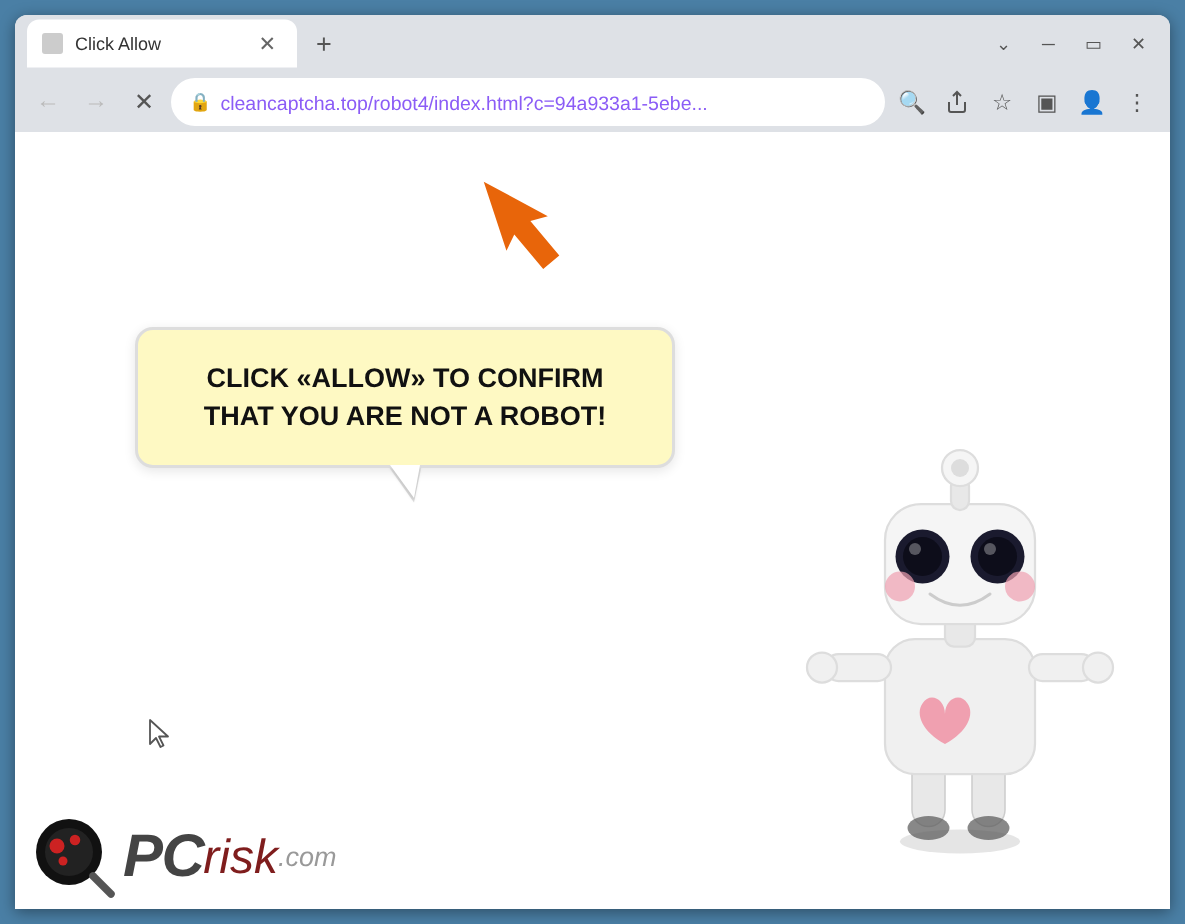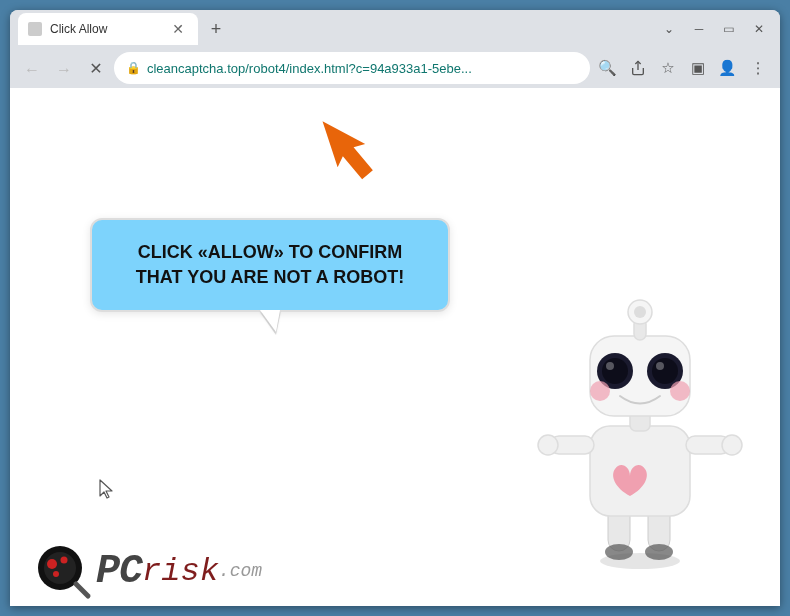--- a/index.html
+++ b/index.html
@@ -131,21 +131,21 @@
       padding: 4px 12px;
       height: 32px;
       gap: 6px;
     }
     .lock-icon {
       font-size: 12px;
       color: #555;
     }
     .url-text {
       font-size: 13px;
-      color: #0f766e;
+      color: #8b5cf6;
       flex: 1;
       white-space: nowrap;
       overflow: hidden;
       text-overflow: ellipsis;
     }
     .toolbar-icons {
       display: flex;
       align-items: center;
       gap: 2px;
     }
@@ -180,21 +180,21 @@
     .arrow-svg {
       width: 90px;
       height: 80px;
     }
 
     
     .speech-bubble {
       position: absolute;
       top: 130px;
       left: 80px;
-      background: #7dd3fc;
+      background: #fef9c3;
       border: 2px solid #ddd;
       border-radius: 12px;
       padding: 20px 40px;
       max-width: 360px;
       box-shadow: 0 2px 8px rgba(0,0,0,0.1);
     }
     .speech-bubble::after {
       content: '';
       position: absolute;
       bottom: -22px;
@@ -248,23 +248,22 @@
     }
 
     
     .pcrisk-logo {
       position: absolute;
       bottom: 0;
       left: 0;
       display: flex;
       align-items: center;
       background: rgba(255,255,255,0.92);
-      padding: 6px 24px;
+      padding: 6px 10px;
       gap: 0;
-      font-family: Liberation Mono, monospace;
     }
   </style>
 </head>
 <body>
 
 <div class="browser-window">
 
   <div class="title-bar">
     <div class="tab-area">
       <div class="tab-active">

